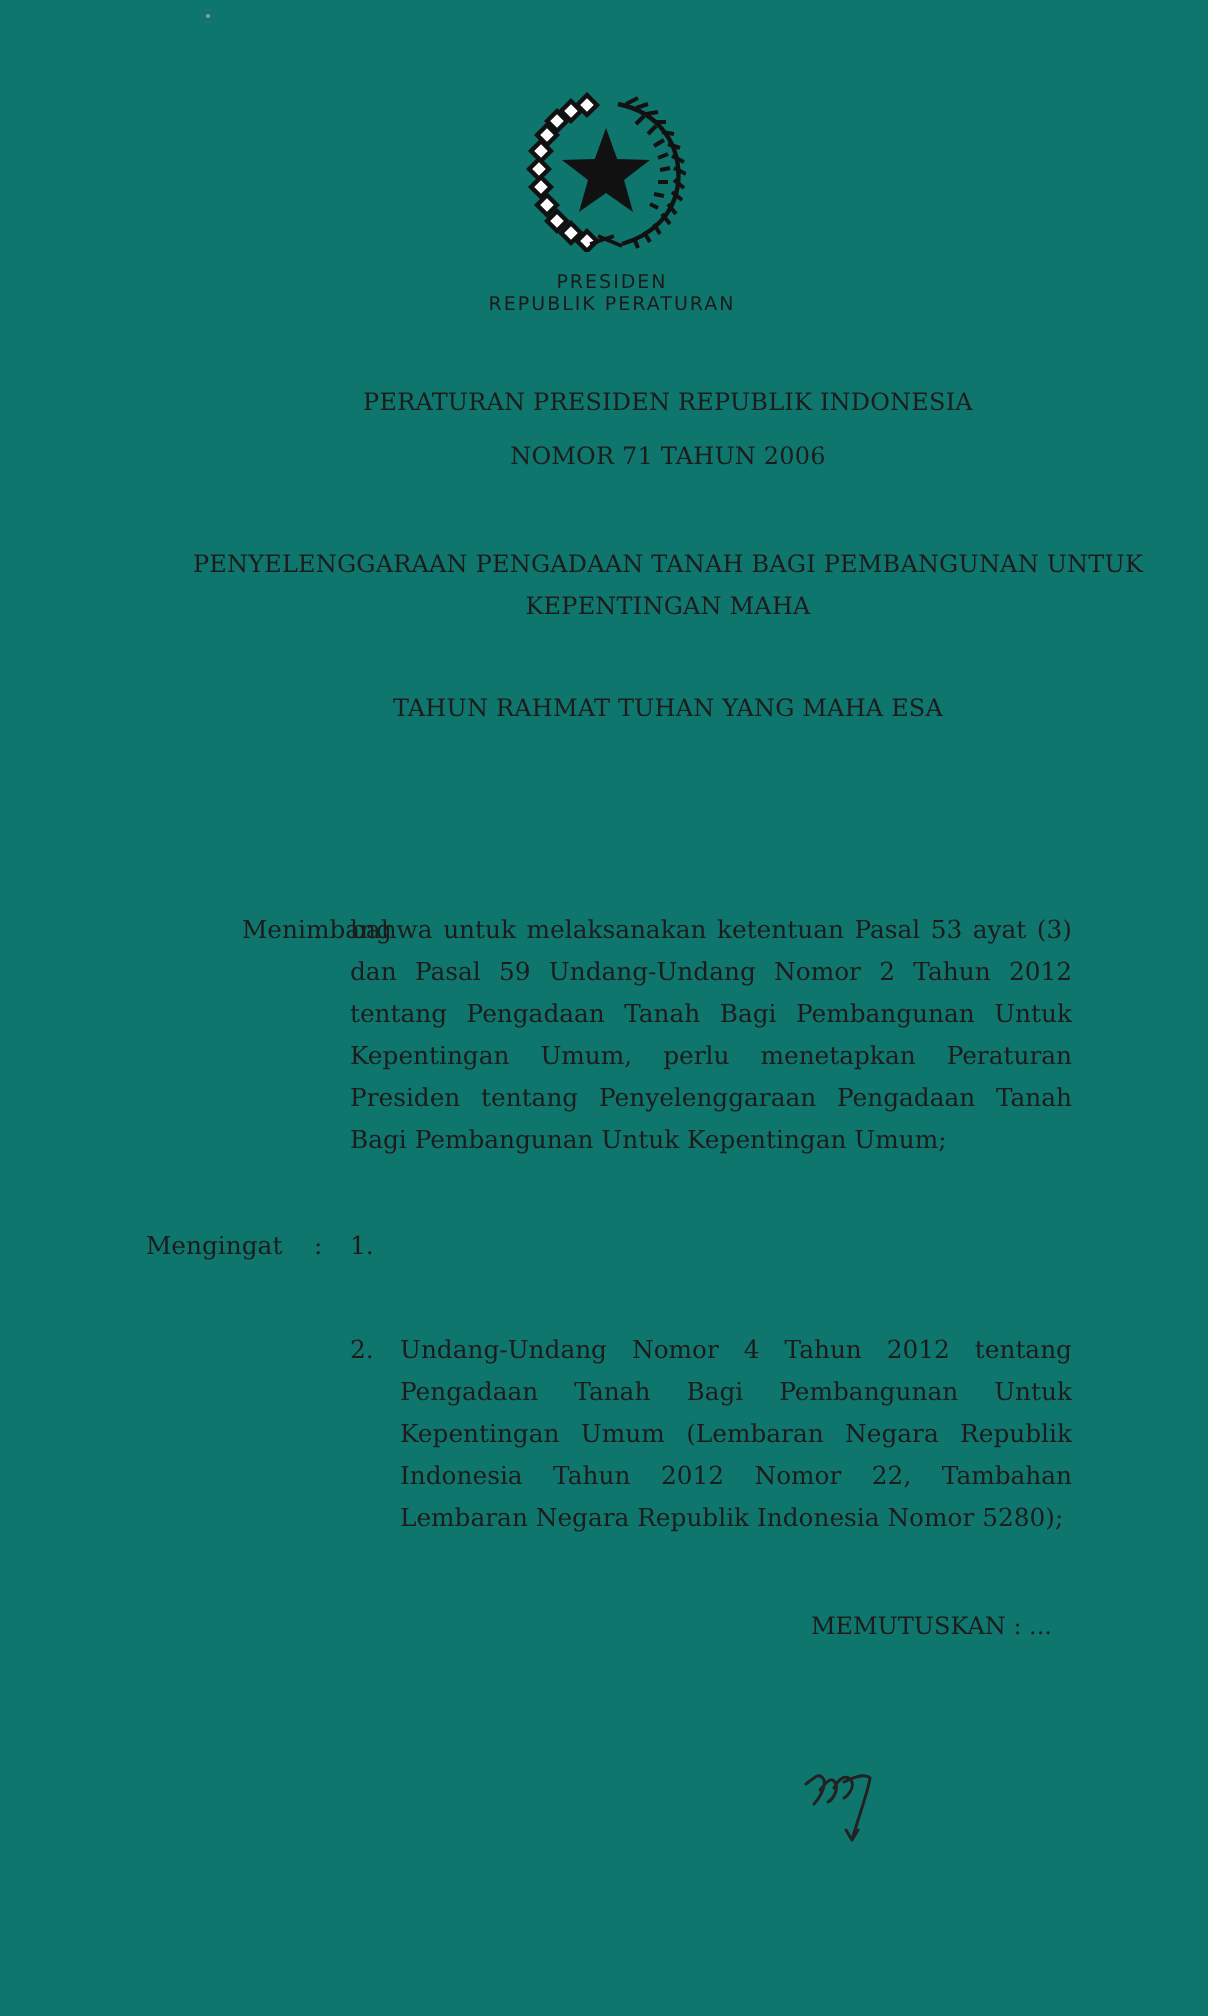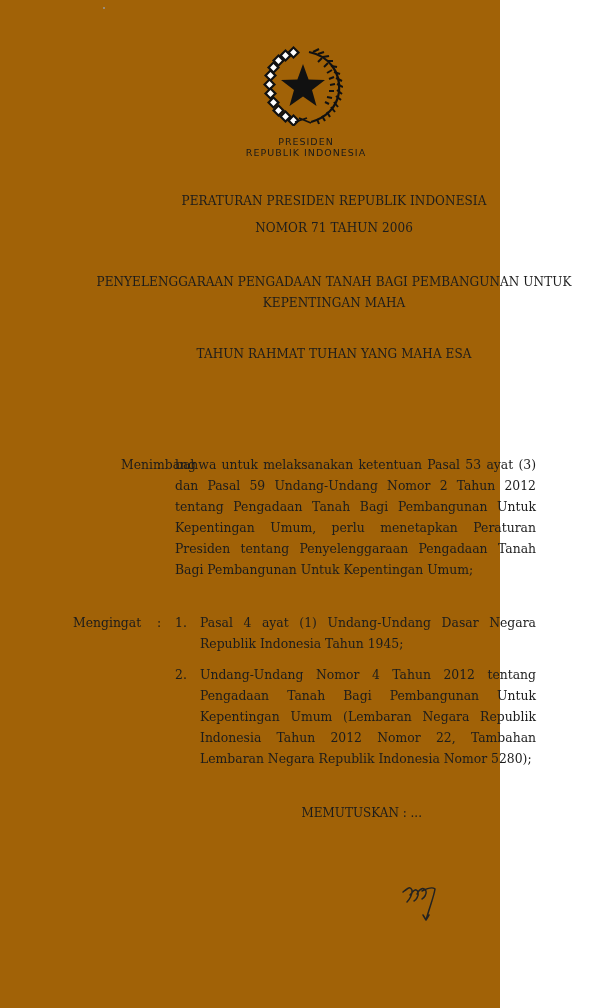--- a/index.html
+++ b/index.html
@@ -1,17 +1,17 @@
 <!DOCTYPE html>
 <html><head>
 <meta charset="utf-8">
 <style>
   html, body { margin: 0; padding: 0; background: #ffffff; }
   body { width: 612px; height: 1008px; position: relative; overflow: hidden; color: #1b1b1b; }
-  .page { position: absolute; left: 0; top: 0; width: 500px; height: 1008px; background: #a16207; }
+  .page { position: absolute; left: 0; top: 0; width: 604px; height: 1008px; background: #0f766e; }
   .serif { font-family: "DejaVu Serif", "Liberation Serif", serif; }
   .sans { font-family: "DejaVu Sans", "Liberation Sans", sans-serif; }
 
   .emblem { position: absolute; left: 263px; top: 46px; width: 80px; height: 80px; }
 
   .header-label { position: absolute; left: 0; width: 612px; text-align: center; font-size: 9.5px; letter-spacing: 1px; color: #1a1a1a; }
   .h1 { top: 136px; }
   .h2 { top: 147px; }
 
   .center-line { position: absolute; left: 0; width: 612px; text-align: center; font-size: 12px; letter-spacing: 0.1px; color: #1c1c1c; padding-left: 28px; }
@@ -72,38 +72,37 @@
         <path d="M72,38 l-5,1"></path>
         <path d="M71,45 l-5,0"></path>
       <path d="M69,52 l-5,-1"></path>
         <path d="M66,58 l-4,-2"></path>
     </g>
 
     <path d="M32,76 L44,72 M36,72 L48,77" stroke="#111" stroke-width="1.8"></path>
   </svg>
 
   <div class="header-label sans h1">PRESIDEN</div>
-  <div class="header-label sans h2">REPUBLIK INDONESIA</div>
+  <div class="header-label sans h2">REPUBLIK PERATURAN</div>
 
   <div class="center-line serif" style="top:194px;">PERATURAN PRESIDEN REPUBLIK INDONESIA</div>
   <div class="center-line serif" style="top:221px;">NOMOR 71 TAHUN 2006</div>
   <div class="center-line serif" style="top:275px;">PENYELENGGARAAN PENGADAAN TANAH BAGI PEMBANGUNAN UNTUK</div>
   <div class="center-line serif" style="top:296px;">KEPENTINGAN MAHA</div>
 
   <div class="center-line serif" style="top:347px;">TAHUN RAHMAT TUHAN YANG MAHA ESA</div>
 
   <div class="label serif" style="left:73px; top:457px;margin-left:48px;">Menimbang</div>
   <div class="colon serif" style="left:157px; top:457px;">:</div>
   <div class="body-text serif" style="left:175px; top:454px; width:361px;">bahwa untuk melaksanakan ketentuan Pasal 53 ayat (3) dan Pasal 59 Undang-Undang Nomor 2 Tahun 2012 tentang Pengadaan Tanah Bagi Pembangunan Untuk Kepentingan Umum, perlu menetapkan Peraturan Presiden tentang Penyelenggaraan Pengadaan Tanah Bagi Pembangunan Untuk Kepentingan Umum;</div>
 
   <div class="label serif" style="left:73px; top:615px;text-align:center;">Mengingat</div>
   <div class="colon serif" style="left:157px; top:615px;">:</div>
 
   <div class="item-num serif" style="left:175px; top:615px;">1.</div>
-  <div class="body-text serif" style="left:200px; top:612px; width:336px;">Pasal 4 ayat (1) Undang-Undang Dasar Negara Republik Indonesia Tahun 1945;</div>
 
   <div class="item-num serif" style="left:175px; top:667px;">2.</div>
   <div class="body-text serif" style="left:200px; top:664px; width:336px;">Undang-Undang Nomor 4 Tahun 2012 tentang Pengadaan Tanah Bagi Pembangunan Untuk Kepentingan Umum (Lembaran Negara Republik Indonesia Tahun 2012 Nomor 22, Tambahan Lembaran Negara Republik Indonesia Nomor 5280);</div>
 
   <div class="right-note serif">MEMUTUSKAN : ...</div>
 
   <svg class="paraf" viewBox="0 0 40 42">
     <path d="M3,10 C8,6 10,4 12,8 C13,12 9,18 7,20 M10,13 C14,8 16,6 18,10 C19,14 16,18 14,19 M17,12 C20,6 24,5 26,9 C27,12 24,16 22,17 M22,9 C28,6 33,5 35,7 C34,14 30,24 26,38 M26,38 L23,33 M26,38 L29,33" fill="none" stroke="#222" stroke-width="1.5" stroke-linecap="round"></path>
   </svg>
 

